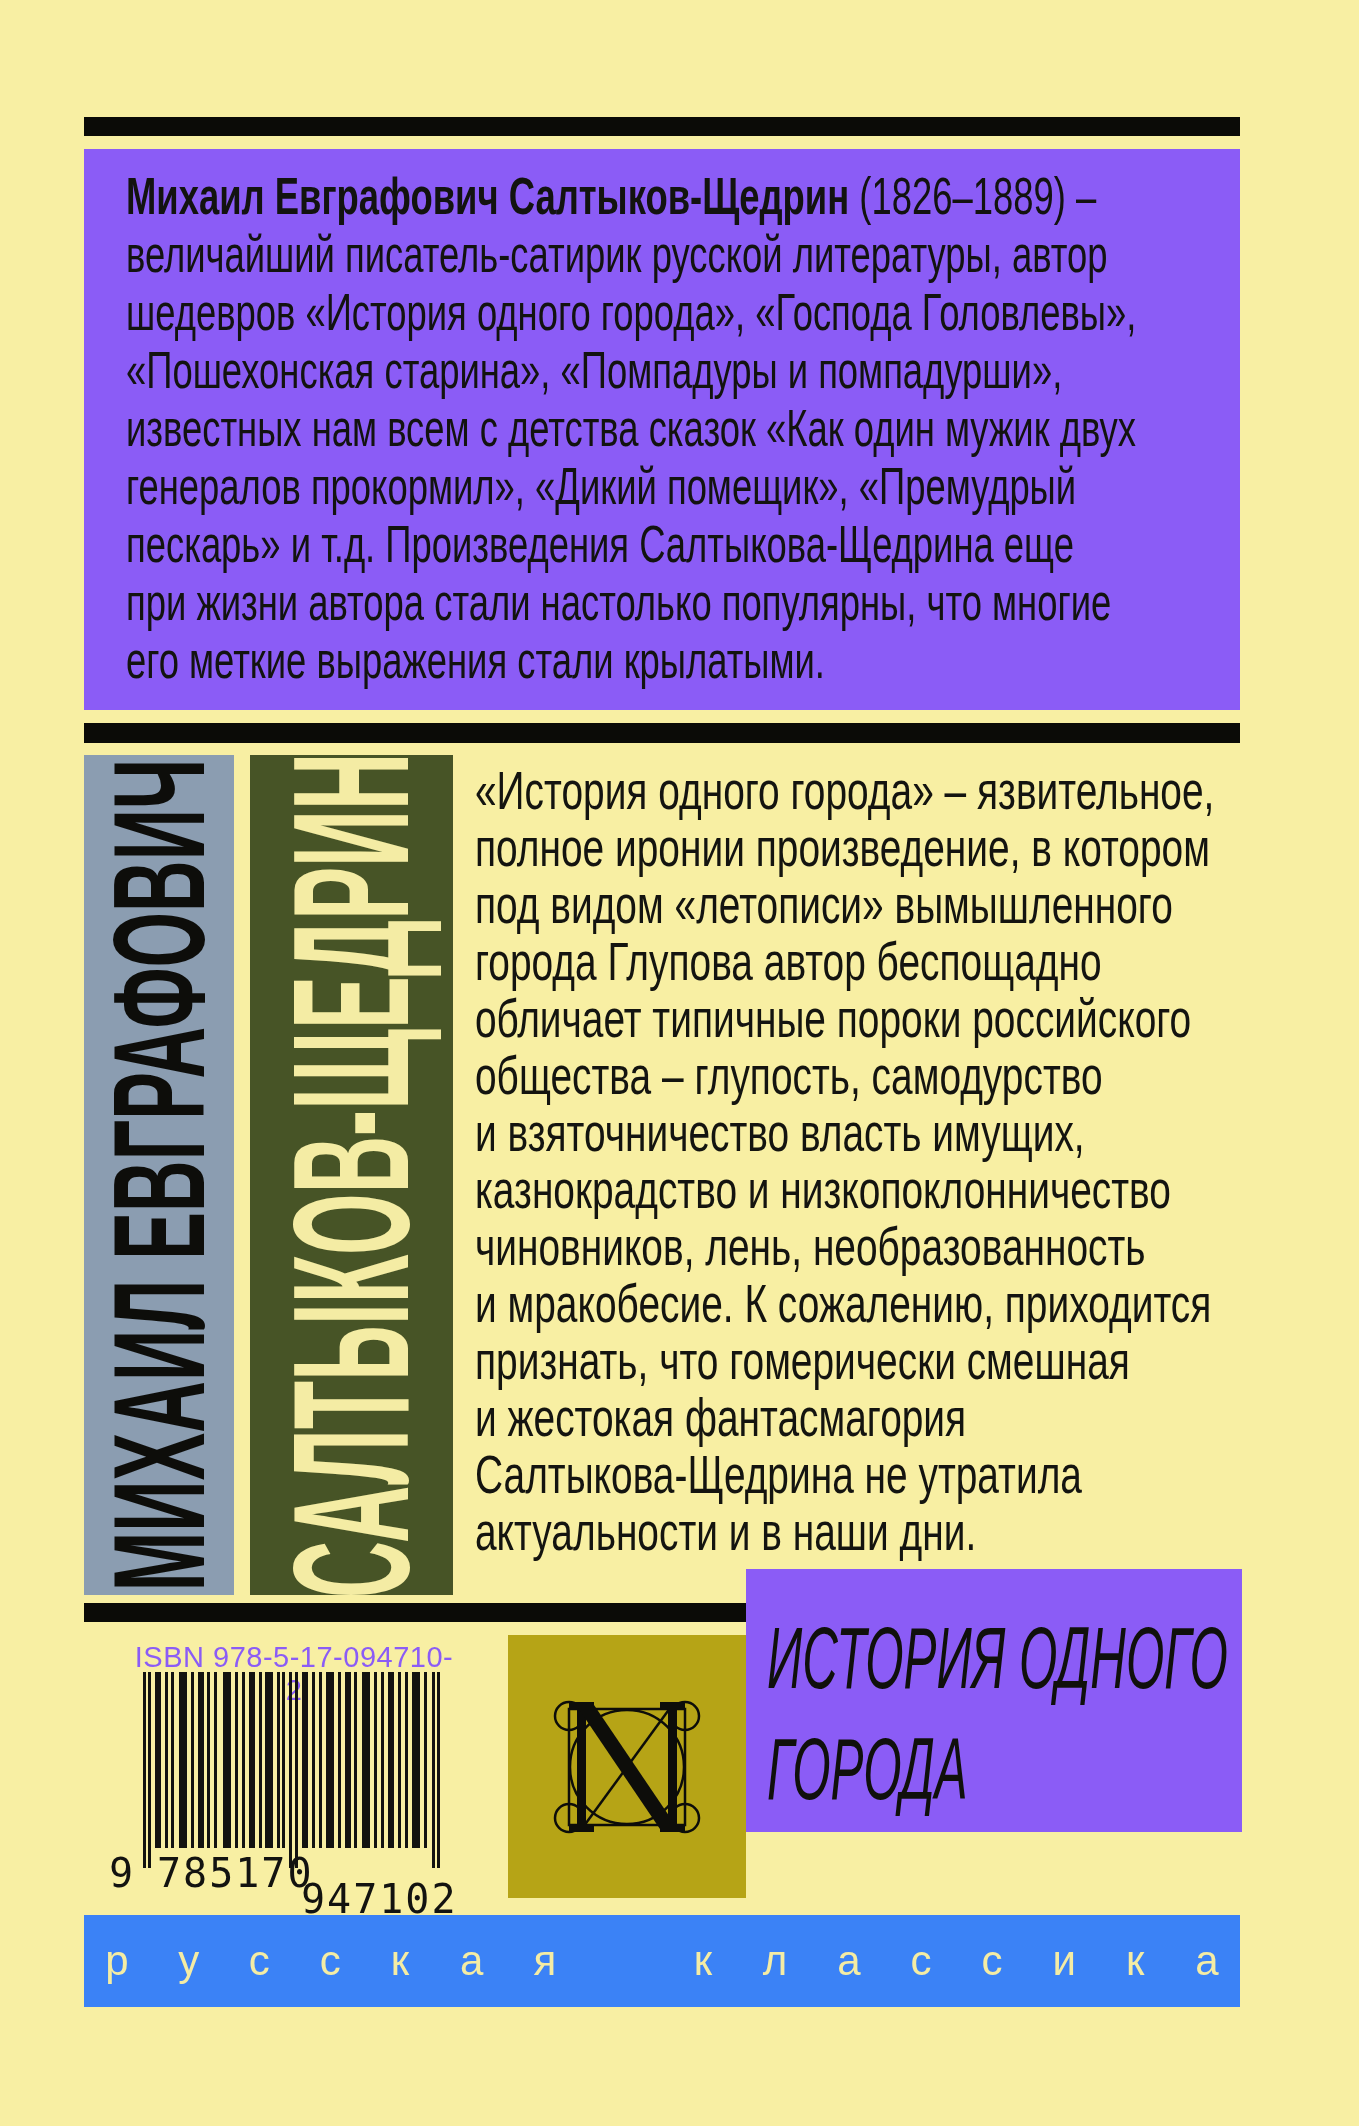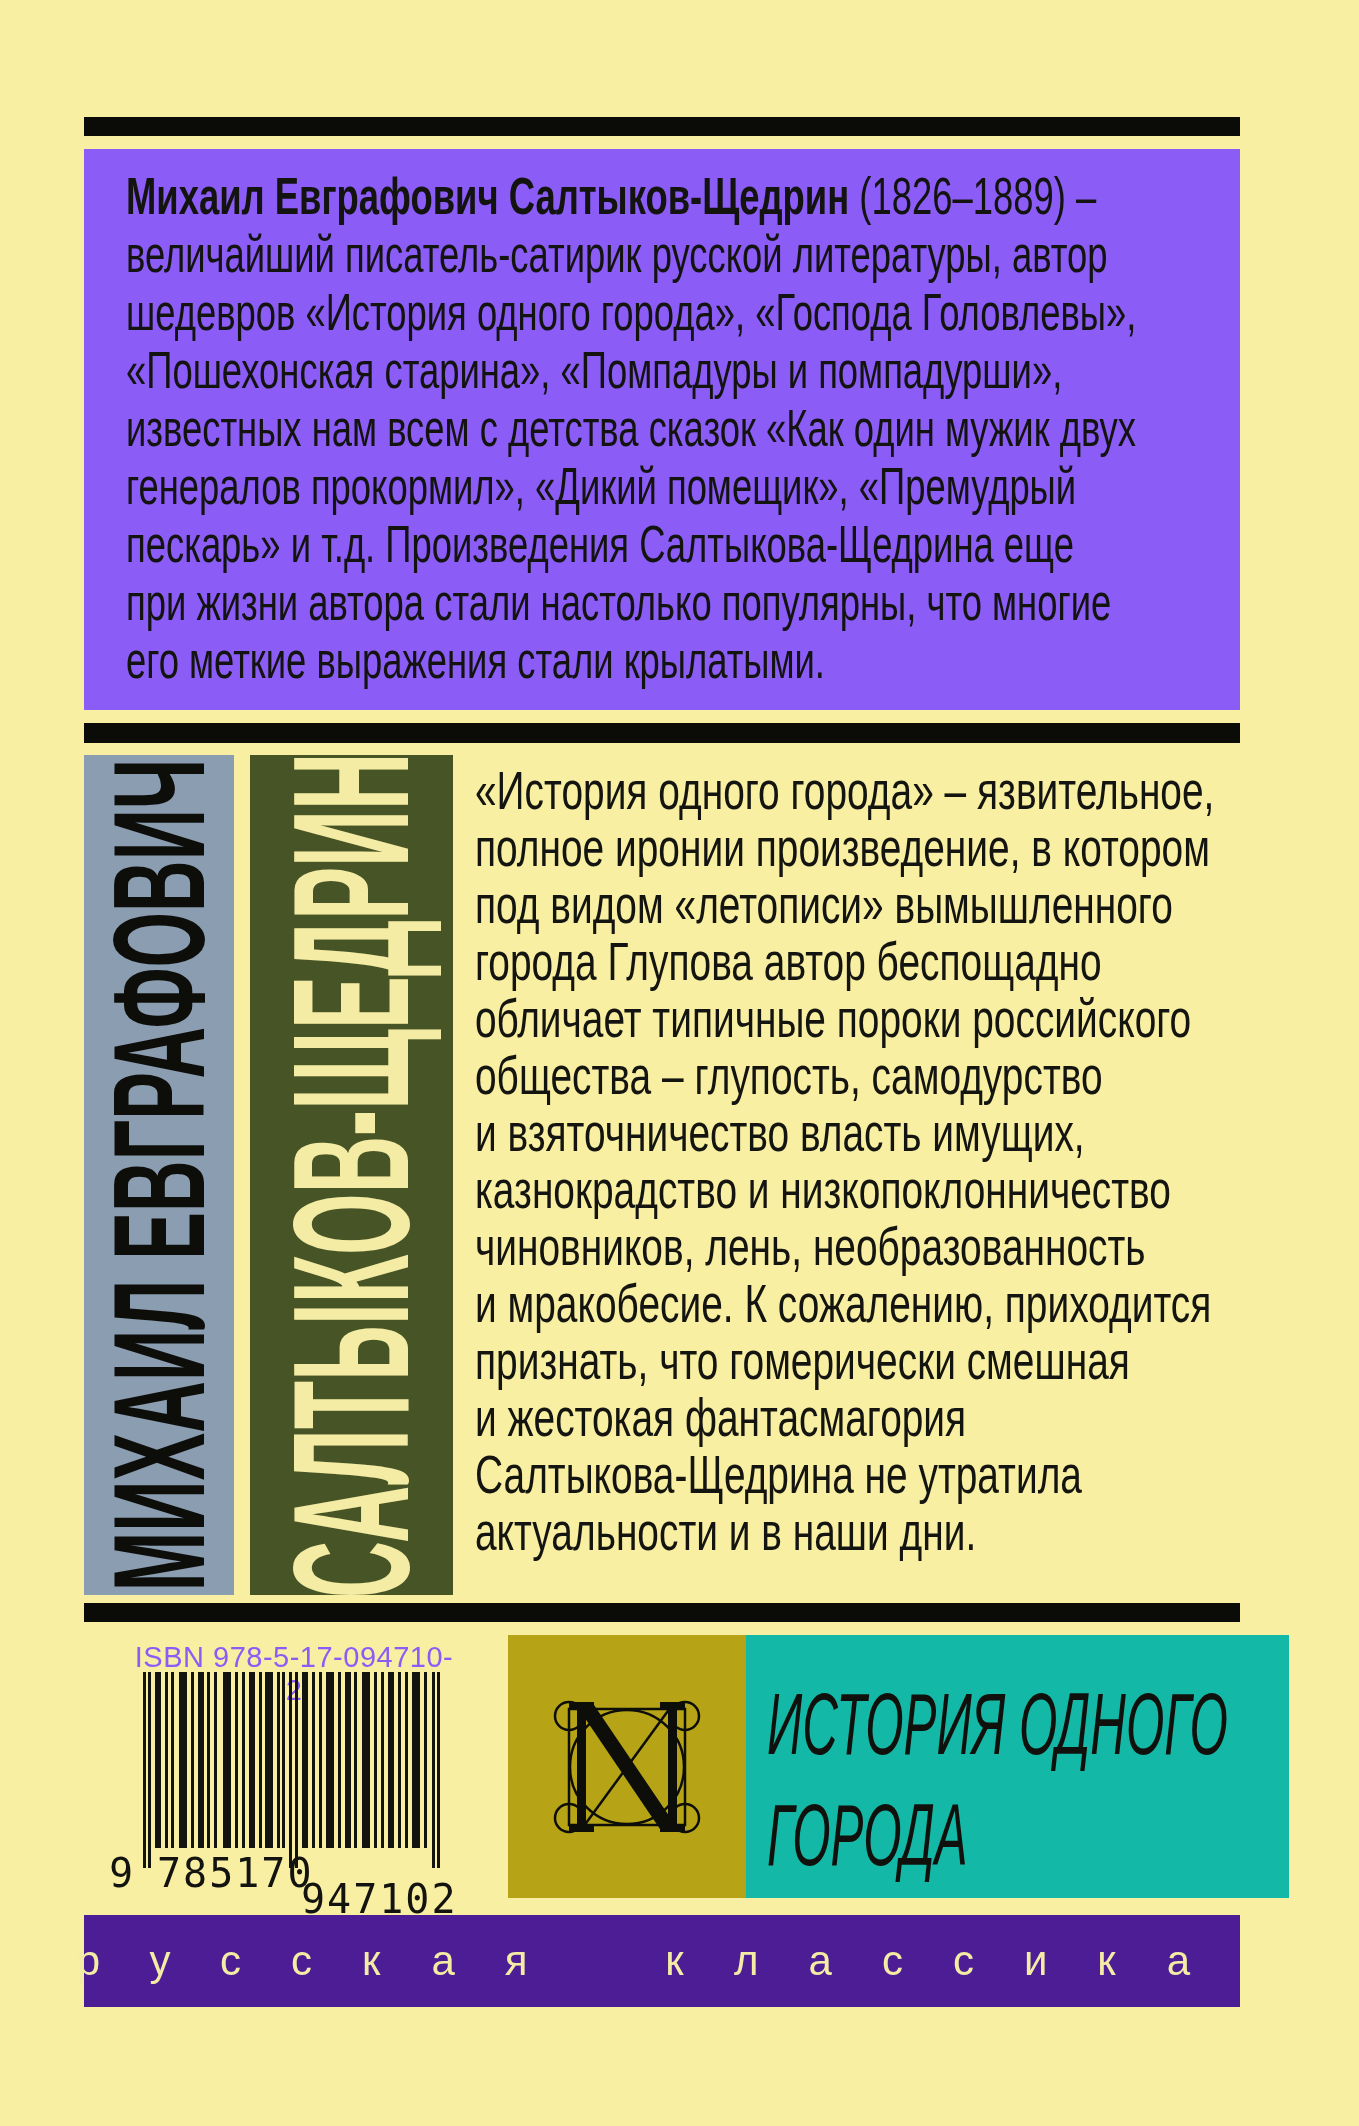--- a/index.html
+++ b/index.html
@@ -58,34 +58,33 @@
   }
   .bc-lead{left:-34px;}
   .bc-left{left:14px; width:128px; text-align:center; letter-spacing:2px;}
   .bc-right{left:158px; width:128px; text-align:center; letter-spacing:2px;margin-top:26px;}
 
   .box-logo{
     position:absolute; left:508px; top:1635px; width:238px; height:263px;
     background:#b6a416; display:flex; align-items:center; justify-content:center;
   }
   .box-title{
-    position:absolute; left:746px; top:1635px; width:496px; height:263px;
-    background:#14b8a6;
-    padding-left:47px;
+    position:absolute; left:746px; top:1569px; width:496px; height:263px;
+    background:#8b5cf6;
   }
   .book-title{
     position:absolute; left:21px; top:33px;
     font-size:88px; line-height:111px; font-style:italic; font-weight:400;
     white-space:nowrap; transform:scaleX(0.56); transform-origin:0 0;
     color:#10100c; margin:0;
   }
 
   .series-band{
     position:absolute; left:84px; top:1915px; width:1156px; height:92px;
-    background:#4c1d95; display:flex; align-items:center; justify-content:flex-end;
+    background:#3b82f6; display:flex; align-items:center; justify-content:center;
   }
   .series-text{
     color:#f4eca4; font-size:42px; white-space:nowrap;
     letter-spacing:50px; word-spacing:26px; padding-left:50px;
   }
 </style>
 </head>
 <body>
 
 <div class="page">

